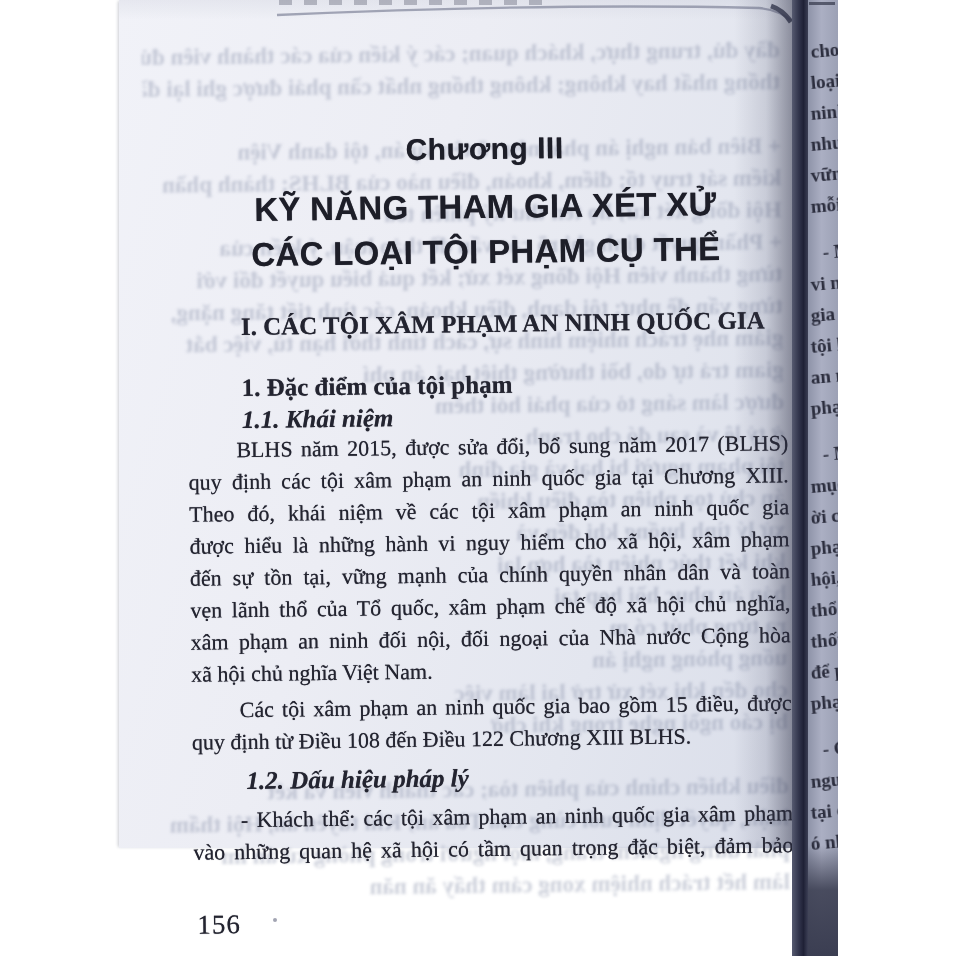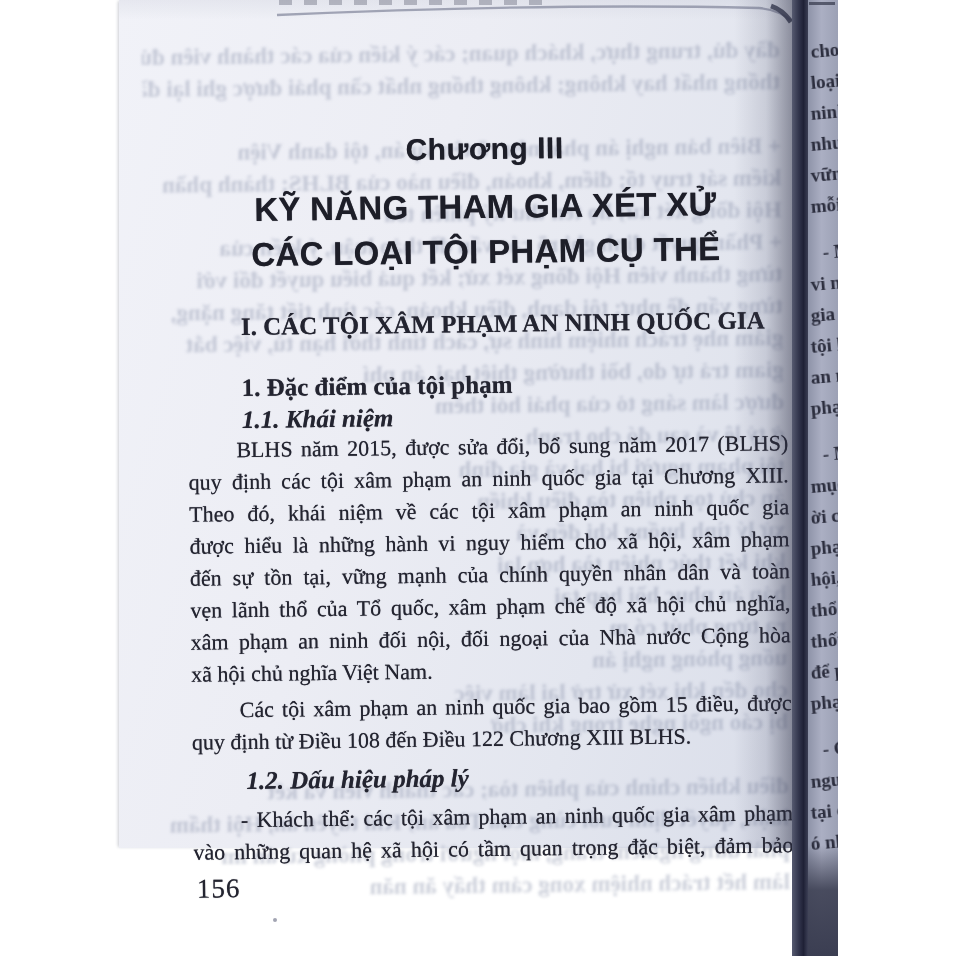--- a/index.html
+++ b/index.html
@@ -39,21 +39,21 @@
   .t1{top:187px}.t2{top:232px}
   .h-section{position:absolute;top:308px;left:54px;font-weight:700;font-size:25px;line-height:32px;white-space:nowrap;}
   .h-sub{position:absolute;top:369px;left:54px;font-weight:700;font-size:25px;line-height:32px;white-space:nowrap;}
   .h11{position:absolute;top:401px;left:54px;font-style:italic;font-weight:700;font-size:25px;line-height:32px;white-space:nowrap;}
   .h12{position:absolute;top:762px;left:54px;font-style:italic;font-weight:700;font-size:25px;line-height:32px;white-space:nowrap;}
   .para{position:absolute;left:0;width:600px;font-size:22px;line-height:32px;}
   .p1{top:431px}.p2{top:691px}.p3{top:801px}
   .bline{text-align:justify;text-align-last:justify;height:32px;overflow:hidden;}
   .bline.first{text-indent:48px;}
   .bline.last{text-align-last:left;}
-  .pageno{position:absolute;top:870px;left:3px;font-size:27px;letter-spacing:1px;}
+  .pageno{position:absolute;top:906px;left:3px;font-size:27px;letter-spacing:1px;}
 
   
   .gutter{position:absolute;left:792px;top:0;width:16px;height:956px;
     background:linear-gradient(90deg,#565a70 0,#30334a 45%,#1f2136 72%,#3c3f55 100%);}
 
   
   .sliver{position:absolute;left:808px;top:0;width:30px;height:956px;overflow:hidden;
     background:linear-gradient(90deg,#8e93a8 0,#abafc3 45%,#9ca1b5 100%);}
   .sliver::before{content:"";position:absolute;top:2px;left:1px;width:26px;height:3px;
     background:#3a3d50;opacity:.75;}

